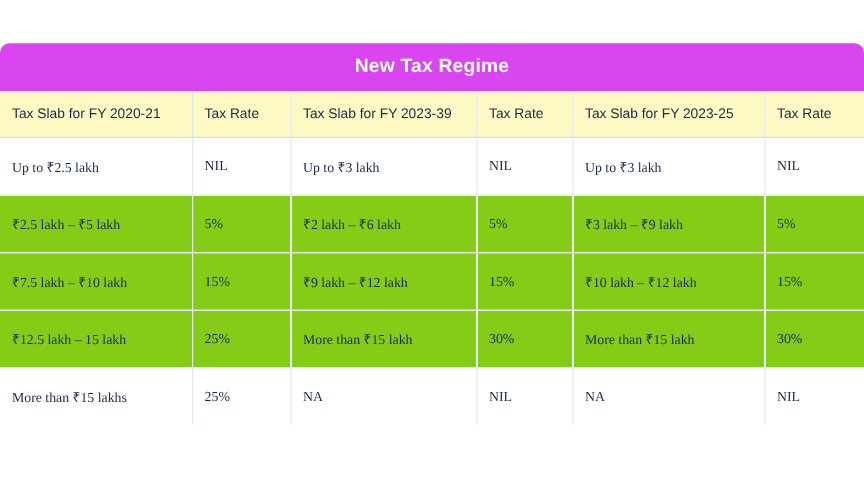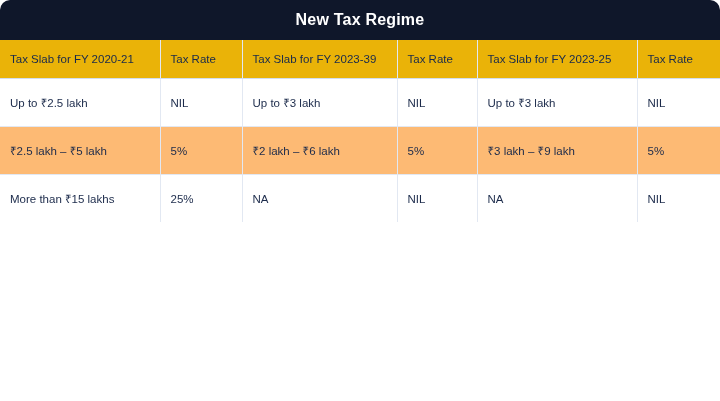--- a/index.html
+++ b/index.html
@@ -16,27 +16,28 @@
   .card {
     width: 720px;
     height: 401px;
     box-sizing: border-box;
     background: #ffffff;
     border-radius: 10px;
     overflow: hidden;
     position: relative;
   }
   .title-bar {
-    background: #0f172a;
+    background: #d946ef;
     color: #ffffff;
     height: 40px;
     display: flex;
     align-items: center;
     justify-content: center;
     border-radius: 8px 8px 0 0;
+    margin-top: 36px;
   }
   .title-bar .title-text {
     font-size: 16px;
     font-weight: bold;
     letter-spacing: 0.2px;
   }
   table.tax-table {
     border-collapse: collapse;
     width: 720px;
     table-layout: fixed;
@@ -47,32 +48,33 @@
     vertical-align: middle;
     padding: 0 10px;
     font-size: 11.5px;
     color: #1b2a4a;
     border-right: 1px solid #e2e8f2;
     border-bottom: 1px solid #e2e8f2;
     white-space: nowrap;
     overflow: hidden;
   }
   table.tax-table th {
-    background: #eab308;
+    background: #fef9c3;
     height: 38px;
     font-weight: normal;
     color: #17294d;
     border-bottom: 1px solid #d3deee;
   }
   table.tax-table td {
     height: 47px;
     background: #ffffff;
+    font-family: Liberation Serif, serif;
   }
   table.tax-table tr.alt td {
-    background: #fdba74;
+    background: #84cc16;
   }
   table.tax-table th:last-child,
   table.tax-table td:last-child {
     border-right: none;
   }
   table.tax-table tr:last-child td {
     border-bottom: none;
   }
   .col-slab { width: 78px; }
   .col-rate { width: 42px; }
@@ -121,20 +123,36 @@
         <td>NIL</td>
       </tr>
       <tr class="alt">
         <td>₹2.5 lakh – ₹5 lakh</td>
         <td>5%</td>
         <td>₹2 lakh – ₹6 lakh</td>
         <td>5%</td>
         <td>₹3 lakh – ₹9 lakh</td>
         <td>5%</td>
       </tr>
+      <tr class="alt">
+        <td>₹7.5 lakh – ₹10 lakh</td>
+        <td>15%</td>
+        <td>₹9 lakh – ₹12 lakh</td>
+        <td>15%</td>
+        <td>₹10 lakh – ₹12 lakh</td>
+        <td>15%</td>
+      </tr>
+      <tr class="alt">
+        <td>₹12.5 lakh – 15 lakh</td>
+        <td>25%</td>
+        <td>More than ₹15 lakh</td>
+        <td>30%</td>
+        <td>More than ₹15 lakh</td>
+        <td>30%</td>
+      </tr>
       <tr>
         <td>More than ₹15 lakhs</td>
         <td>25%</td>
         <td>NA</td>
         <td>NIL</td>
         <td>NA</td>
         <td>NIL</td>
       </tr>
     </tbody>
   </table>

